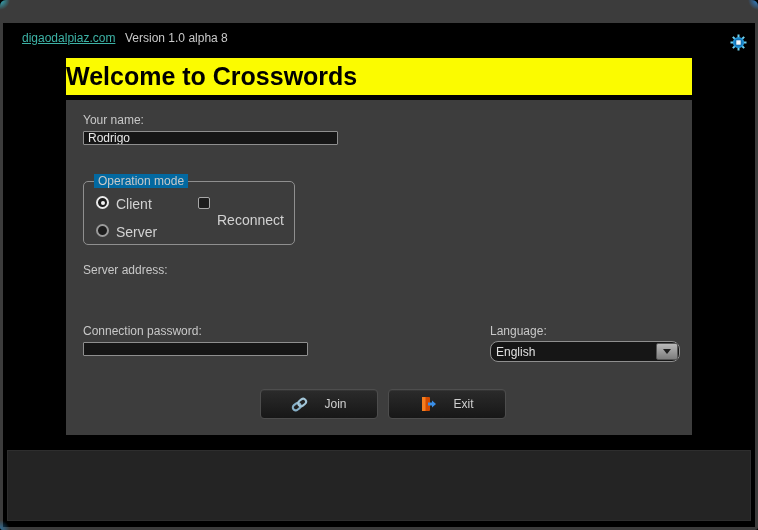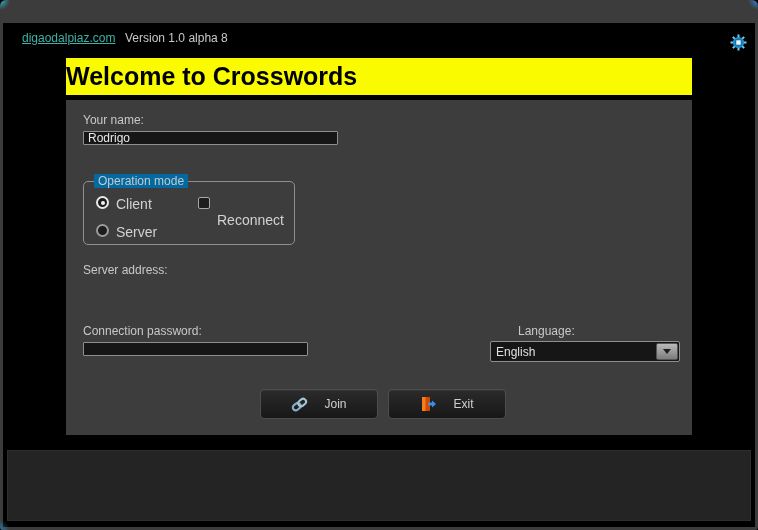--- a/index.html
+++ b/index.html
@@ -101,21 +101,21 @@
     width: 4px; height: 4px; border-radius: 50%; background: #f2f2f2;
   }
   .checkbox {
     position: absolute; width: 12px; height: 12px;
     background: #1d1d1d; border: 1px solid #a8a8a8; border-radius: 2px; cursor: pointer;
   }
   .opt-label { position: absolute; color: #d2d2d2; font-size: 14px; cursor: pointer; }
 
   .combobox {
     position: absolute; left: 424px; top: 241px; width: 190px; height: 21px;
-    background: #161616; border: 1px solid #8f8f8f; border-radius: 2px;
+    background: #161616; border: 1px solid #8f8f8f; border-radius: 8px;
     display: flex; align-items: center; cursor: pointer;
   }
   .combobox .combo-value { flex: 1; color: #e0e0e0; font-size: 12px; padding-left: 5px; }
   .combo-btn {
     width: 22px; height: 17px; margin-right: 1px;
     background: linear-gradient(#b9b9b9, #7d7d7d);
     border: 1px solid #555; border-radius: 2px;
     display: flex; align-items: center; justify-content: center;
   }
   .combo-arrow {
@@ -180,21 +180,21 @@
 
         <div class="radio unsel" style="left:12px; top:42px;"></div>
         <span class="opt-label" style="left:32px; top:42px;">Server</span>
       </div>
 
       <span class="flabel" style="left:17px; top:163px;">Server address:</span>
 
       <span class="flabel" style="left:17px; top:224px;">Connection password:</span>
       <input class="tinput" style="left: 17px; top: 242px; width: 225px;" type="password" value="">
 
-      <span class="flabel" style="left:424px; top:224px;margin-left:28px;">Language:</span>
+      <span class="flabel" style="left:424px; top:224px;">Language:</span>
       <div class="combobox">
         <span class="combo-value">English</span>
         <div class="combo-btn">
           <div class="combo-arrow"></div>
         </div>
       </div>
 
       <div class="action-btn" style="left:194px;">
         <svg width="17" height="15" viewBox="0 0 17 15">
           <g transform="rotate(-38 8.5 7.5)">

